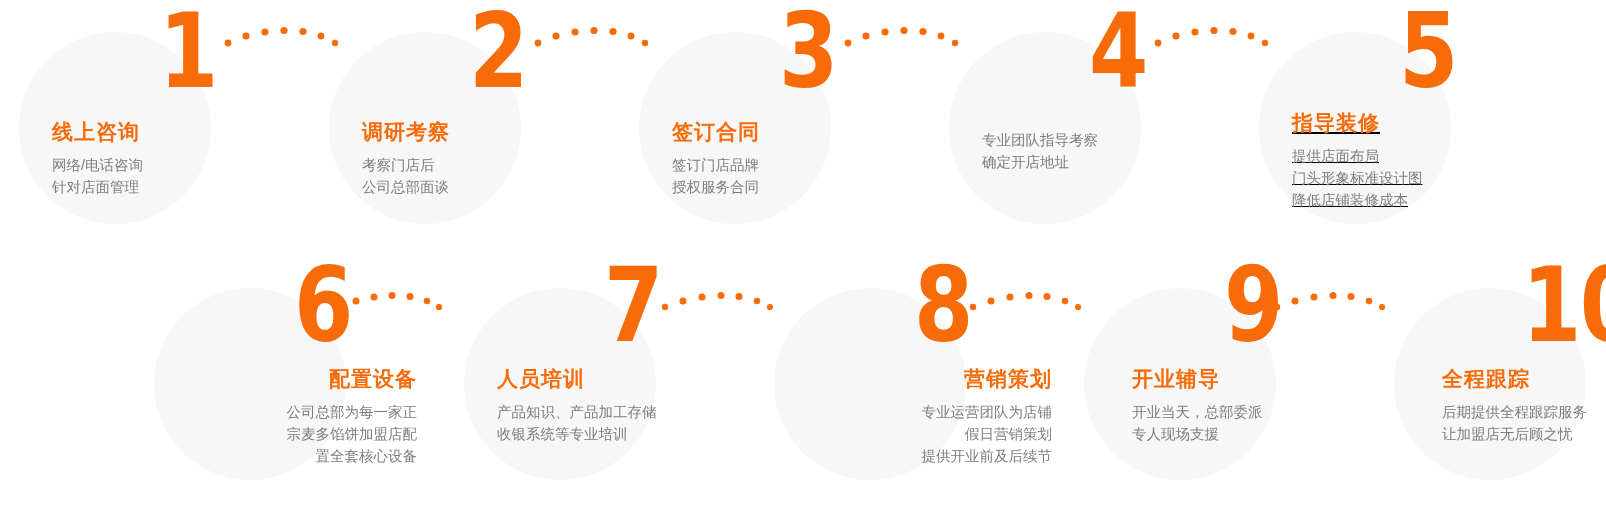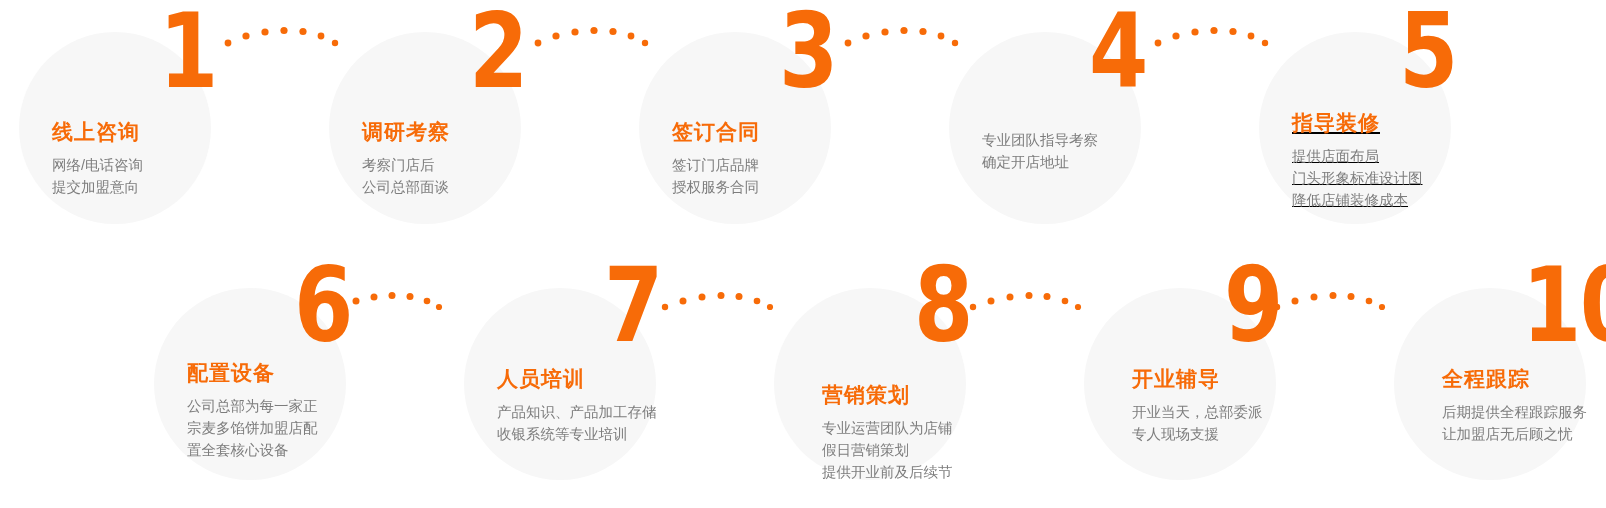--- a/index.html
+++ b/index.html
@@ -174,21 +174,21 @@
     </svg>
   </div>
 
   <div class="step" style="left:19px; top:32px;">
     <div class="disc"></div>
     <div class="numeral" style="left:140px; top:-33px;">1</div>
     <div class="texts">
       <div class="title">线上咨询</div>
       <div class="lines">
         <div class="line">网络/电话咨询</div>
-        <div class="line">提交加盟意向</div>
+        <div class="line">针对店面管理</div>
       </div>
     </div>
   </div>
 
   <div class="step" style="left:329px; top:32px;">
     <div class="disc"></div>
     <div class="numeral" style="left:140px; top:-33px;">2</div>
     <div class="texts">
       <div class="title">调研考察</div>
       <div class="lines">
@@ -230,21 +230,21 @@
         <div class="line">提供店面布局</div>
         <div class="line">门头形象标准设计图</div>
         <div class="line">降低店铺装修成本</div>
       </div>
     </div>
   </div>
 
   <div class="step" style="left:154px; top:288px;">
     <div class="disc"></div>
     <div class="numeral" style="left:140px; top:-35px;">6</div>
-    <div class="texts" style="top:43px;">
+    <div class="texts" style="top:49px;text-align:right;">
       <div class="title">配置设备</div>
       <div class="lines">
         <div class="line">公司总部为每一家正</div>
         <div class="line">宗麦多馅饼加盟店配</div>
         <div class="line">置全套核心设备</div>
       </div>
     </div>
   </div>
 
   <div class="step" style="left:464px; top:288px;">
@@ -255,21 +255,21 @@
       <div class="lines">
         <div class="line">产品知识、产品加工存储</div>
         <div class="line">收银系统等专业培训</div>
       </div>
     </div>
   </div>
 
   <div class="step" style="left:774px; top:288px;">
     <div class="disc"></div>
     <div class="numeral" style="left:140px; top:-35px;">8</div>
-    <div class="texts" style="left:48px; top:65px;">
+    <div class="texts" style="left:48px; top:49px;text-align:right;">
       <div class="title">营销策划</div>
       <div class="lines">
         <div class="line">专业运营团队为店铺</div>
         <div class="line">假日营销策划</div>
         <div class="line">提供开业前及后续节</div>
       </div>
     </div>
   </div>
 
   <div class="step" style="left:1084px; top:288px;">

